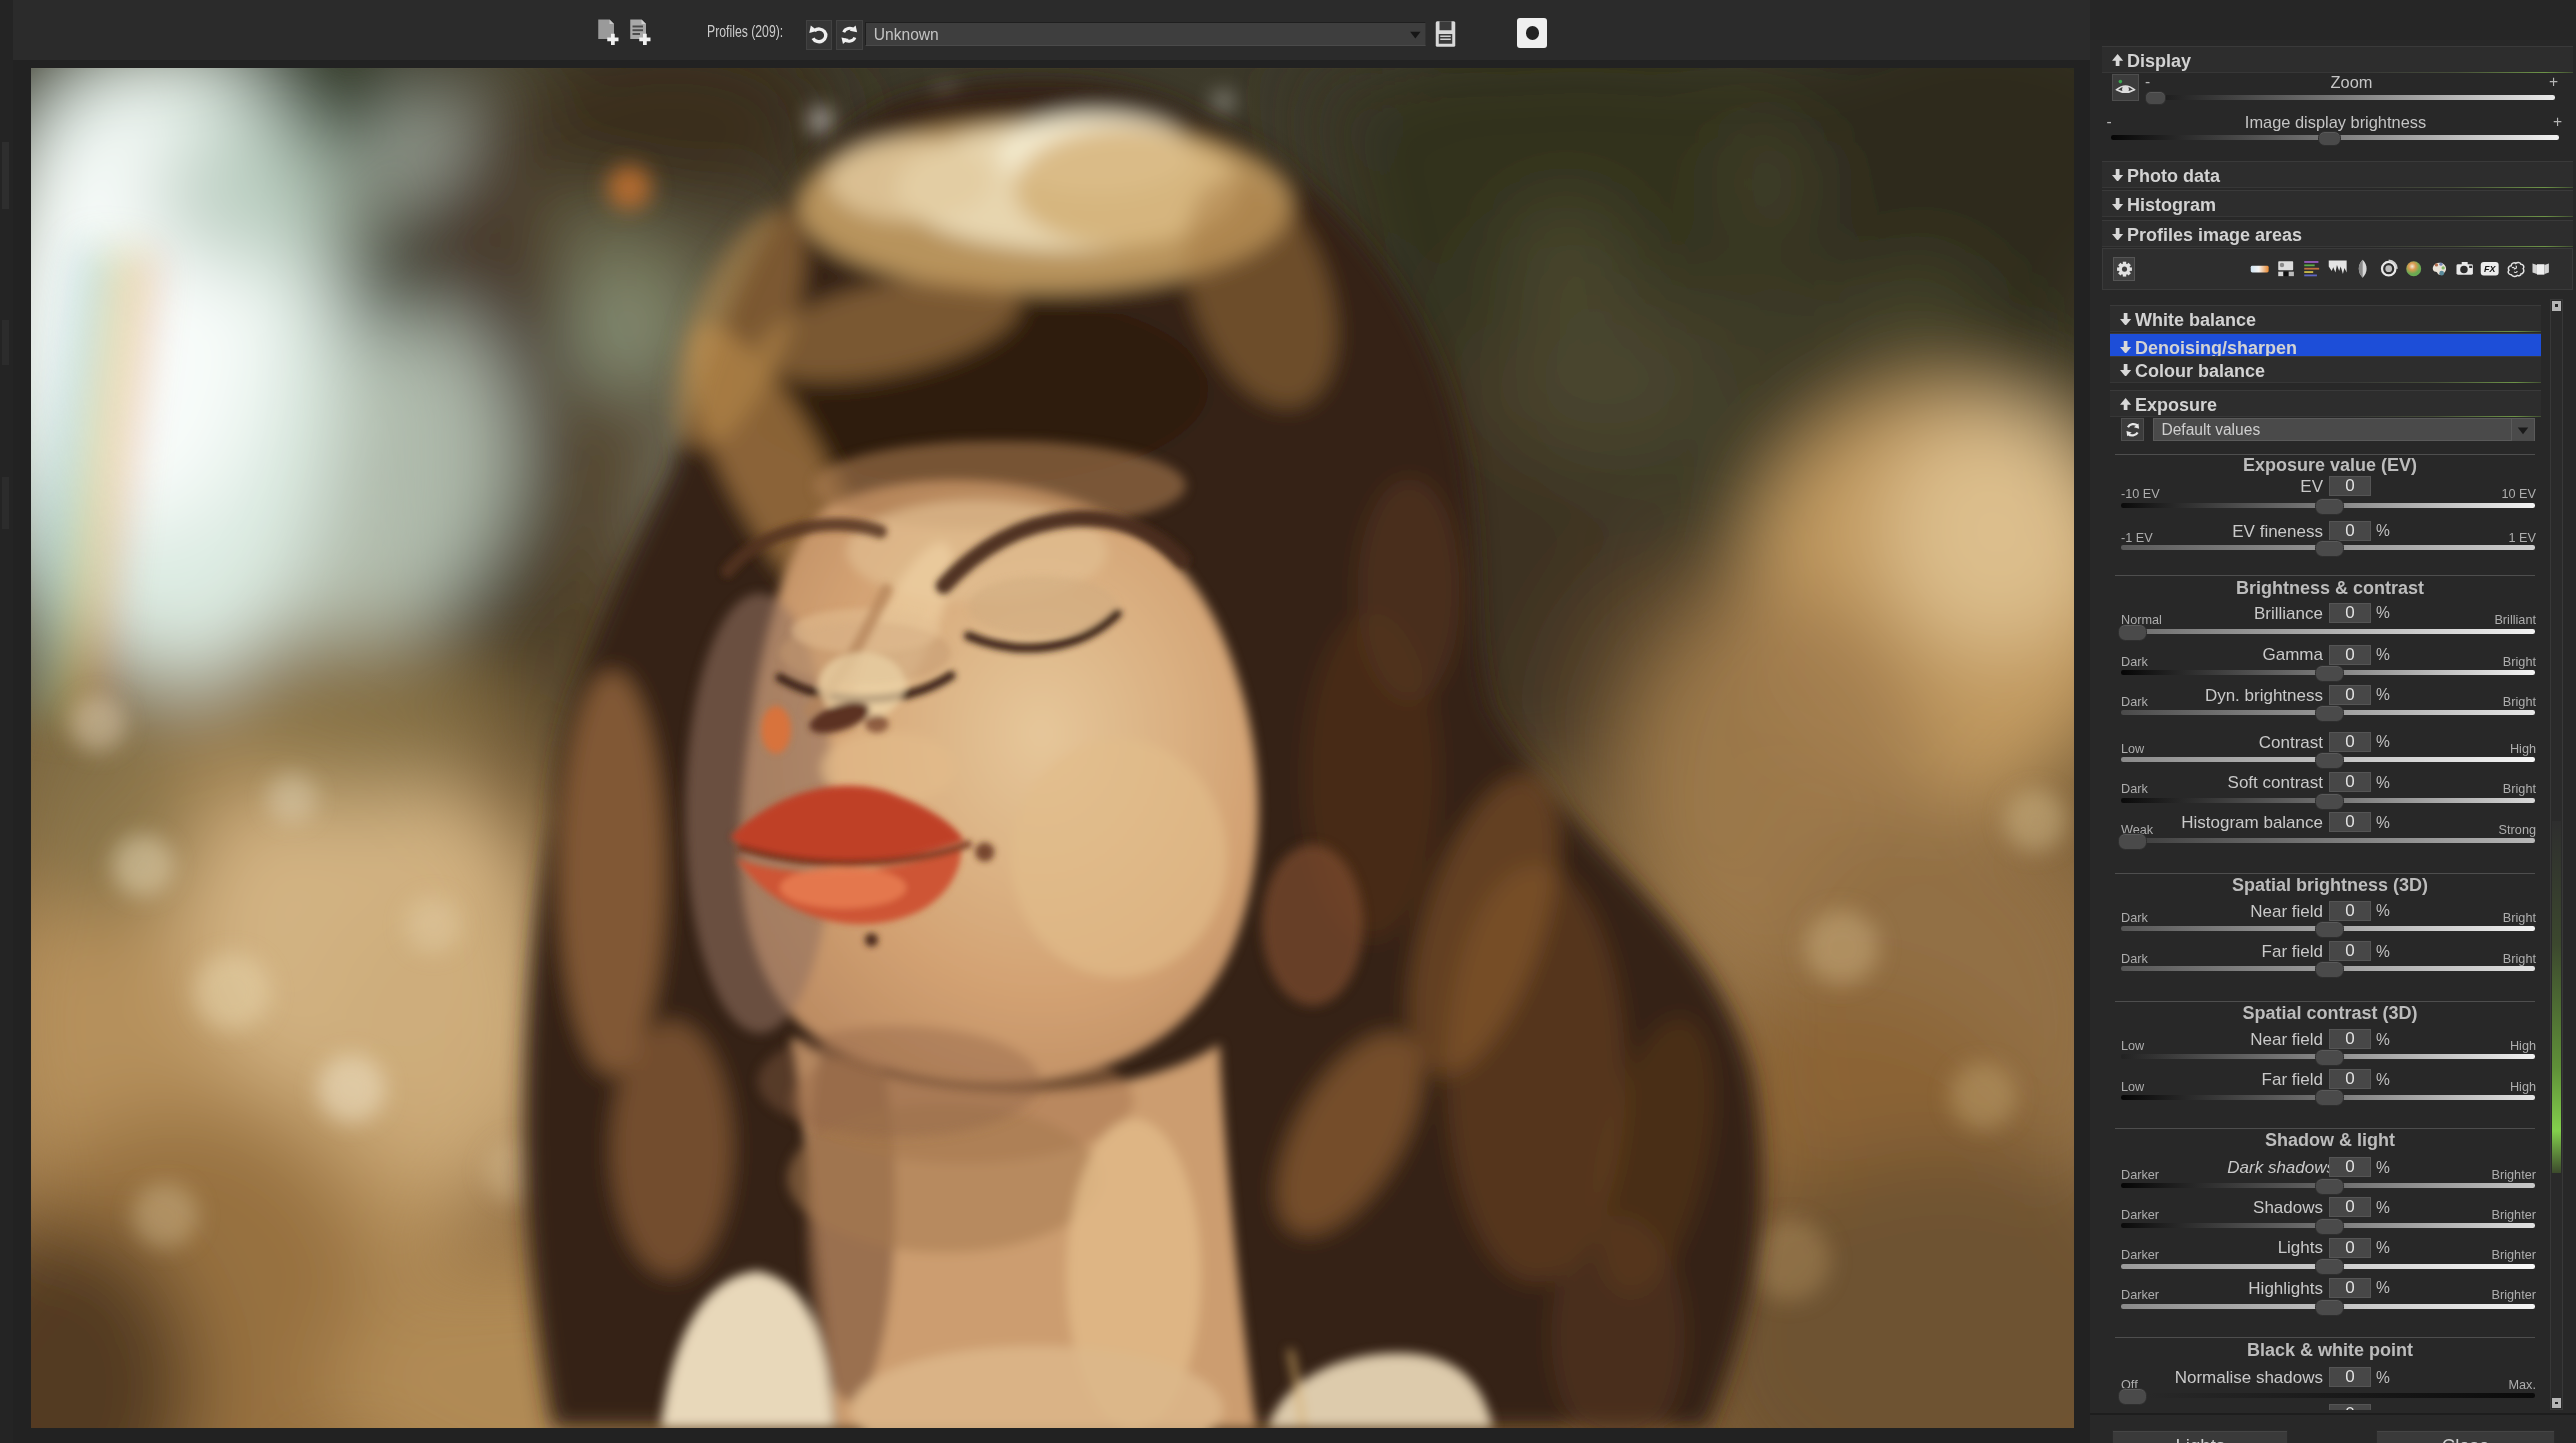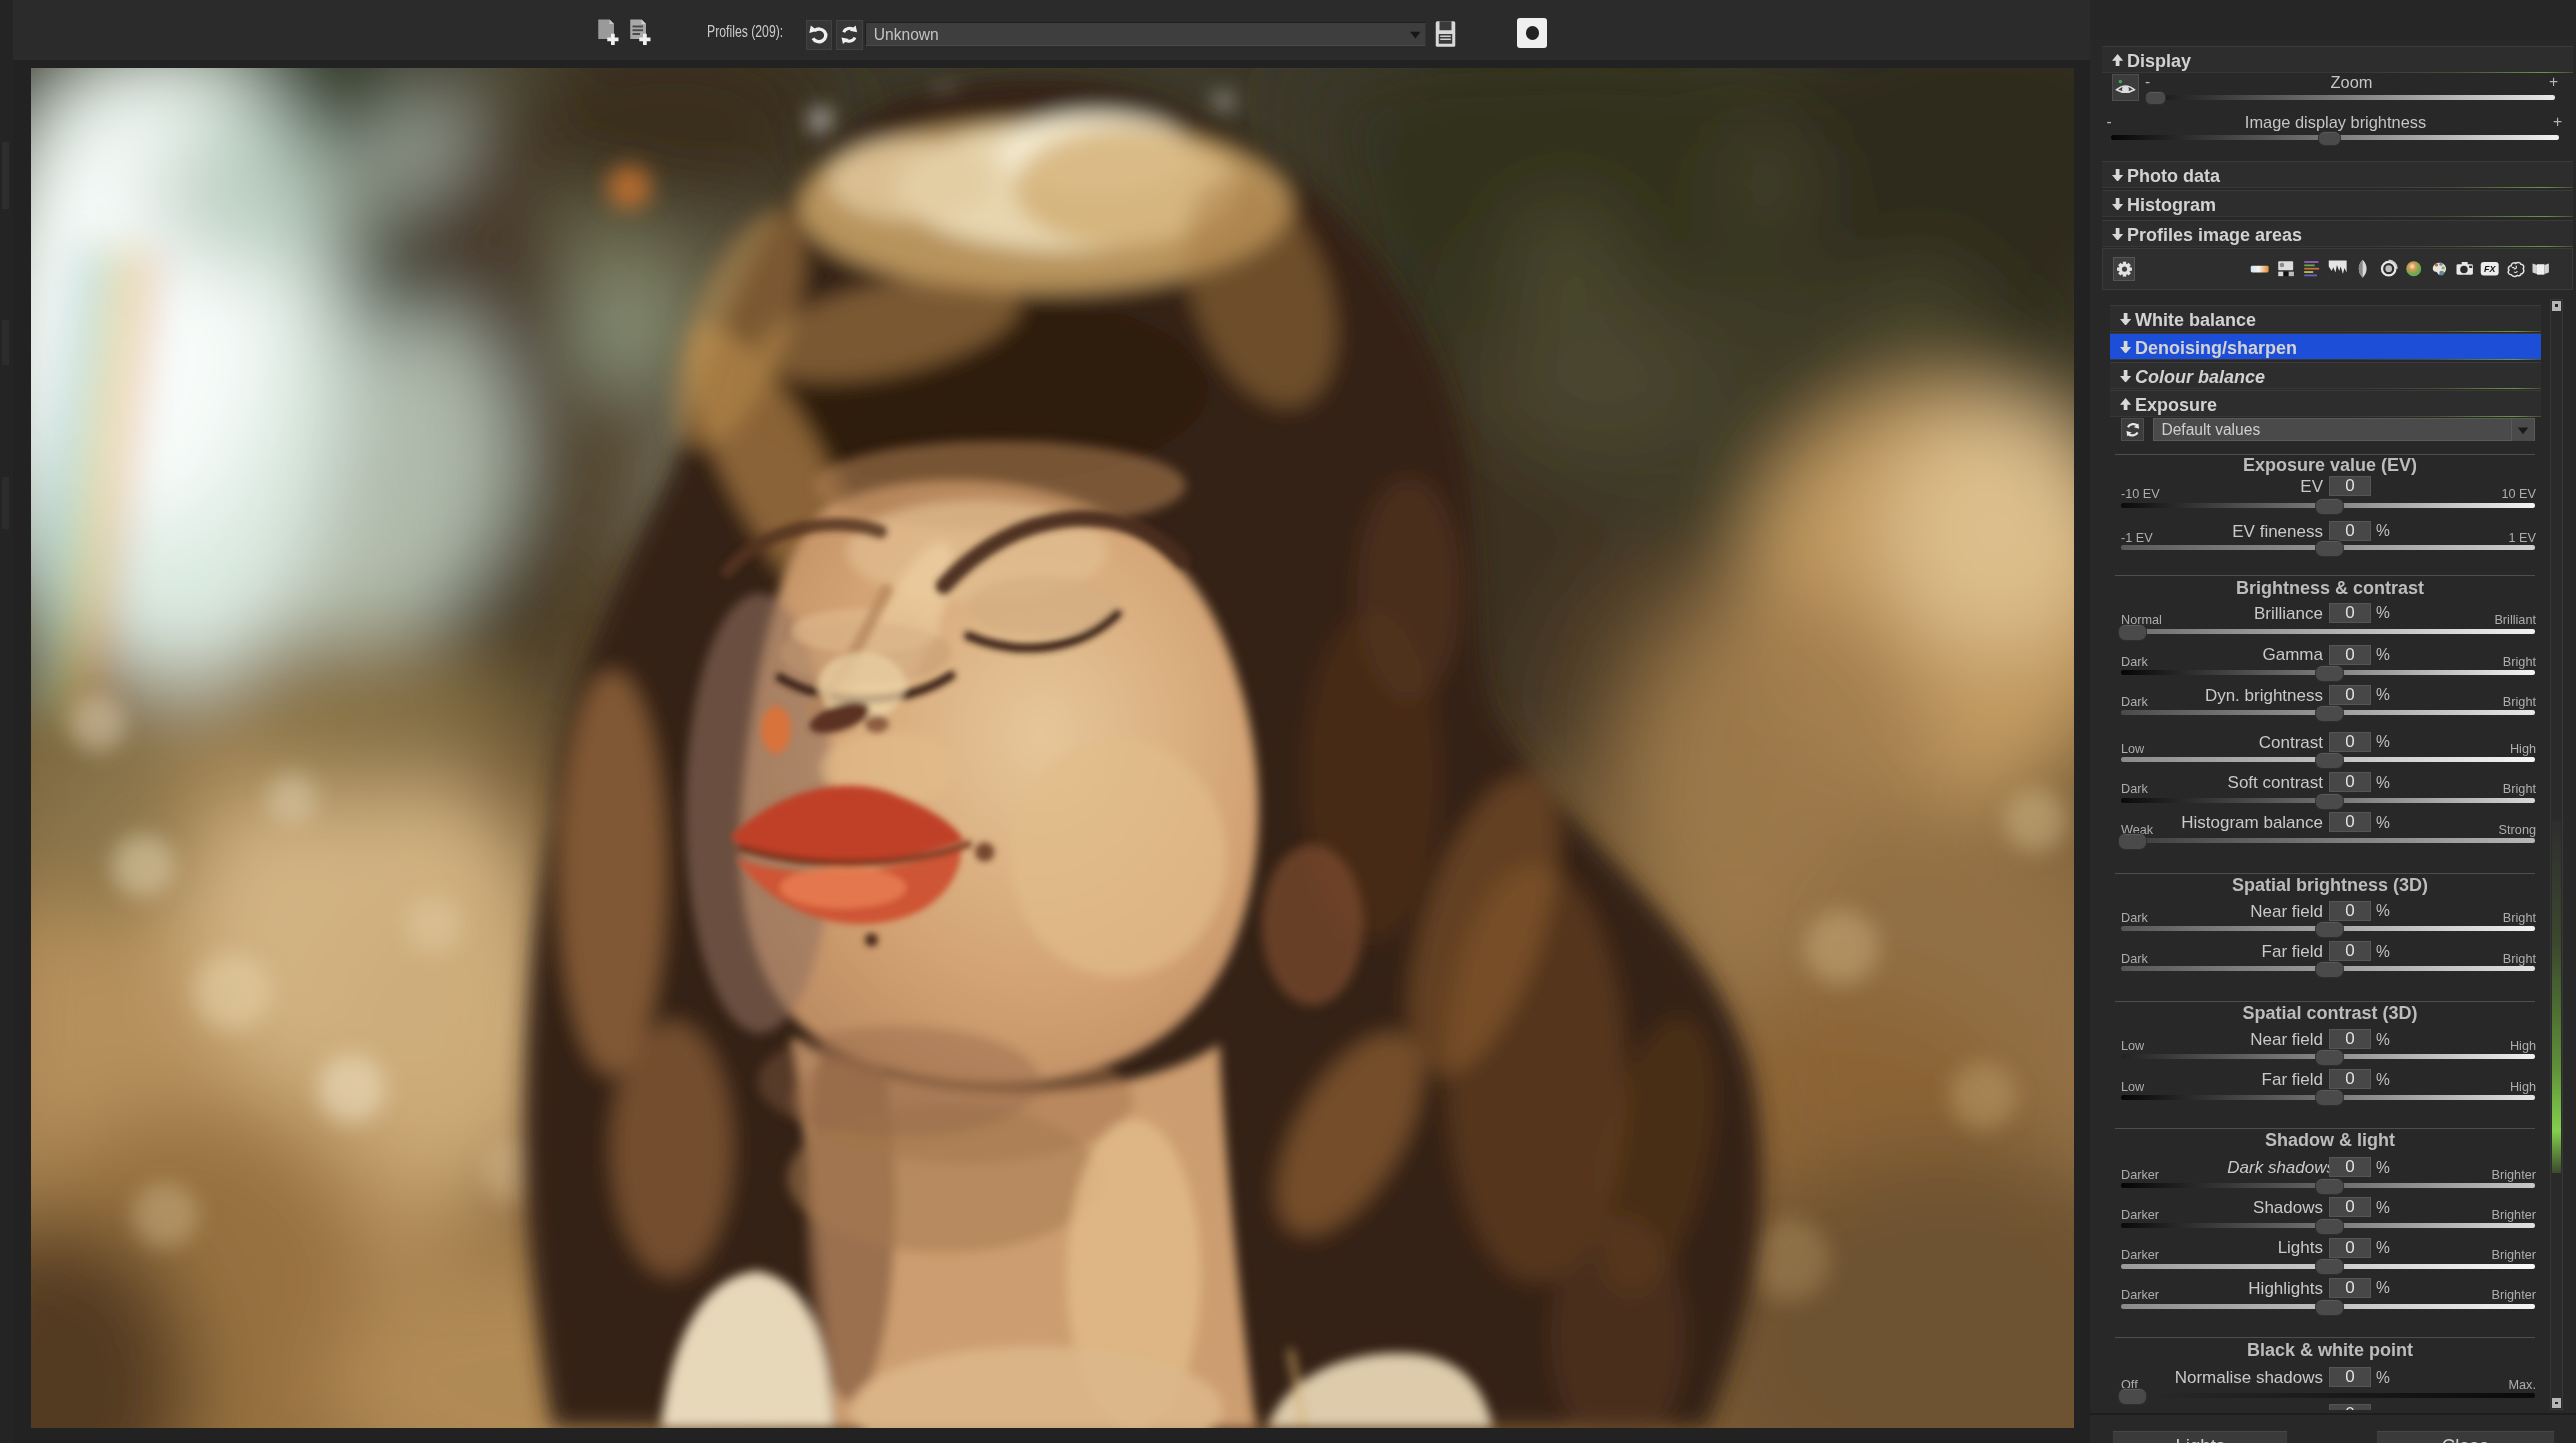--- a/index.html
+++ b/index.html
@@ -435,21 +435,21 @@
         <div class="greenline"></div>
       </div>
       <div class="abs" style="left:14px;top:34px;width:431px;height:24.6px;background:#1d4ed8;border-top:0.7px solid #3a3a3a;">
         <svg class="arrow" width="11.2" height="12.7" viewBox="0 0 15 17">
           <rect x="5" y="0" width="5" height="9" fill="#d8d8d8"></rect>
           <polygon points="0,8 15,8 7.5,17" fill="#d8d8d8"></polygon>
         </svg>
         <div class="hdrtxt">Denoising/sharpen</div>
         <div class="greenline"></div>
       </div>
-      <div class="abs" style="left:14px;top:63px;width:431px;height:24.6px;background:#2d2d2d;border-top:0.7px solid #3a3a3a;font-style:italic;">
+      <div class="abs" style="left:14px;top:57px;width:431px;height:24.6px;background:#2d2d2d;border-top:0.7px solid #3a3a3a;">
         <svg class="arrow" width="11.2" height="12.7" viewBox="0 0 15 17">
           <rect x="5" y="0" width="5" height="9" fill="#d8d8d8"></rect>
           <polygon points="0,8 15,8 7.5,17" fill="#d8d8d8"></polygon>
         </svg>
         <div class="hdrtxt">Colour balance</div>
         <div class="greenline"></div>
       </div>
       <div class="abs" style="left:14px;top:91px;width:431px;height:24.6px;background:#2d2d2d;border-top:0.7px solid #3a3a3a;">
         <svg class="arrow" width="11.2" height="12.7" viewBox="0 0 15 17">
           <rect x="5" y="8" width="5" height="9" fill="#d8d8d8"></rect>

